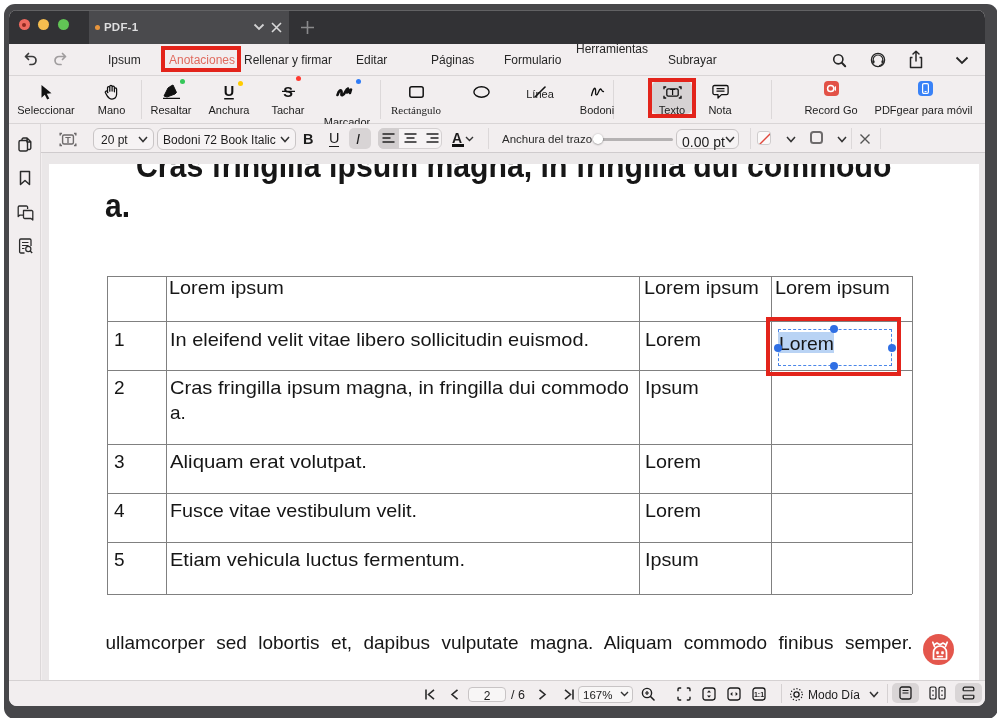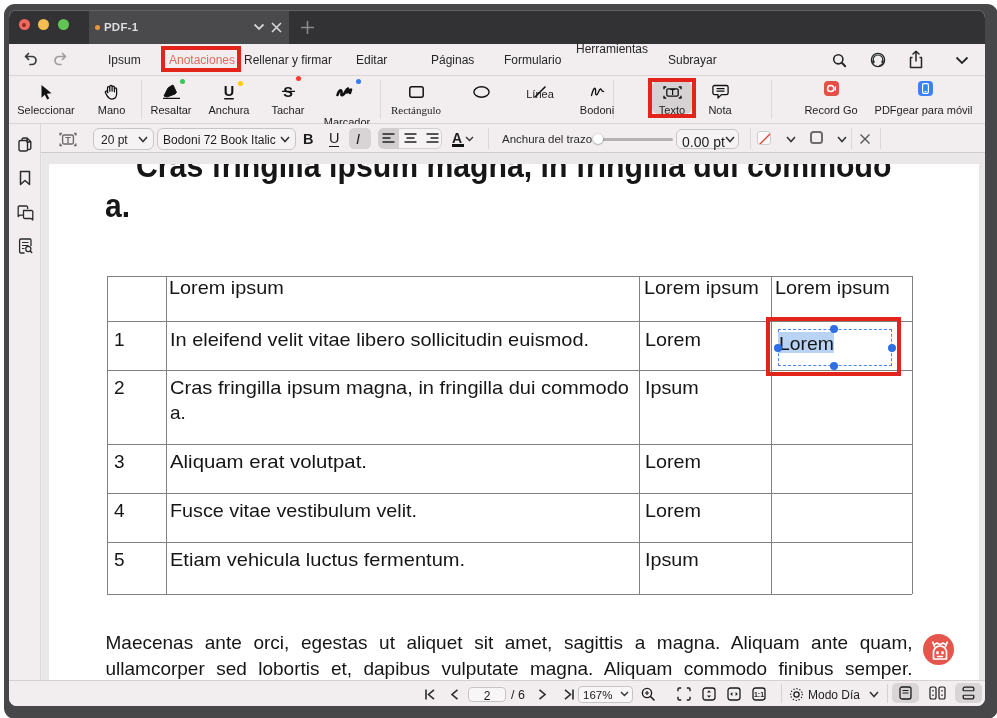--- a/index.html
+++ b/index.html
@@ -292,21 +292,20 @@
       <div class="abs" style="left:777.6px;top:319.3px;width:114px;height:37px;border:1.5px dashed #4a86e8;box-sizing:border-box;"></div>
       <div class="abs" style="left:778.4px;top:321.7px;width:55.4px;height:21.6px;background:#b9d3f4;"></div>
       <div class="abs doc ct" id="edlorem" style="left:778.5px;top:323.6px;transform:scaleX(1.02);">Lorem</div>
       <div class="abs hd" style="left:829.8px;top:315.3px;"></div>
       <div class="abs hd" style="left:829.8px;top:352.2px;"></div>
       <div class="abs hd" style="left:773.6px;top:333.7px;"></div>
       <div class="abs hd" style="left:887.6px;top:333.7px;"></div>
       <div class="abs" style="left:765.6px;top:307.2px;width:135.6px;height:58.6px;border:4px solid #e3241b;box-sizing:border-box;"></div>
 
       <div class="abs doc" id="para" style="left:105.5px;top:620.4px;width:807px;font-size:19px;line-height:25.8px;">
-        <div style="text-align:justify;text-align-last:justify;">Maecenas ante orci, egestas ut aliquet sit amet, sagittis a magna. Aliquam ante quam,</div>
         <div style="text-align:justify;text-align-last:justify;">ullamcorper sed lobortis et, dapibus vulputate magna. Aliquam commodo finibus semper.</div>
       </div>
 
       <div class="abs" style="left:923px;top:624px;width:31px;height:31px;border-radius:50%;background:#e4564c;"></div>
       <svg class="abs" style="left:929px;top:629px;" width="22" height="22" viewBox="0 0 22 22">
                 <path d="M4.5 20 V13.5 a6.5 6.5 0 0 1 13 0 V20 Z" stroke="#fff" stroke-width="1.7" fill="none" stroke-linejoin="round"></path>
                 <path d="M5.5 7.5 L3.8 3.2 M16.5 7.5 L18.2 3.2" stroke="#fff" stroke-width="1.7" stroke-linecap="round"></path>
                 <path d="M5.5 5.5 L8 4 L11 5.8 L14 4 L16.5 5.5" stroke="#fff" stroke-width="1.6" fill="none" stroke-linejoin="round" stroke-linecap="round"></path>
                 <rect x="7.2" y="12.2" width="2.6" height="3" rx="0.8" fill="#fff"></rect>
                 <rect x="12.2" y="12.2" width="2.6" height="3" rx="0.8" fill="#fff"></rect>

